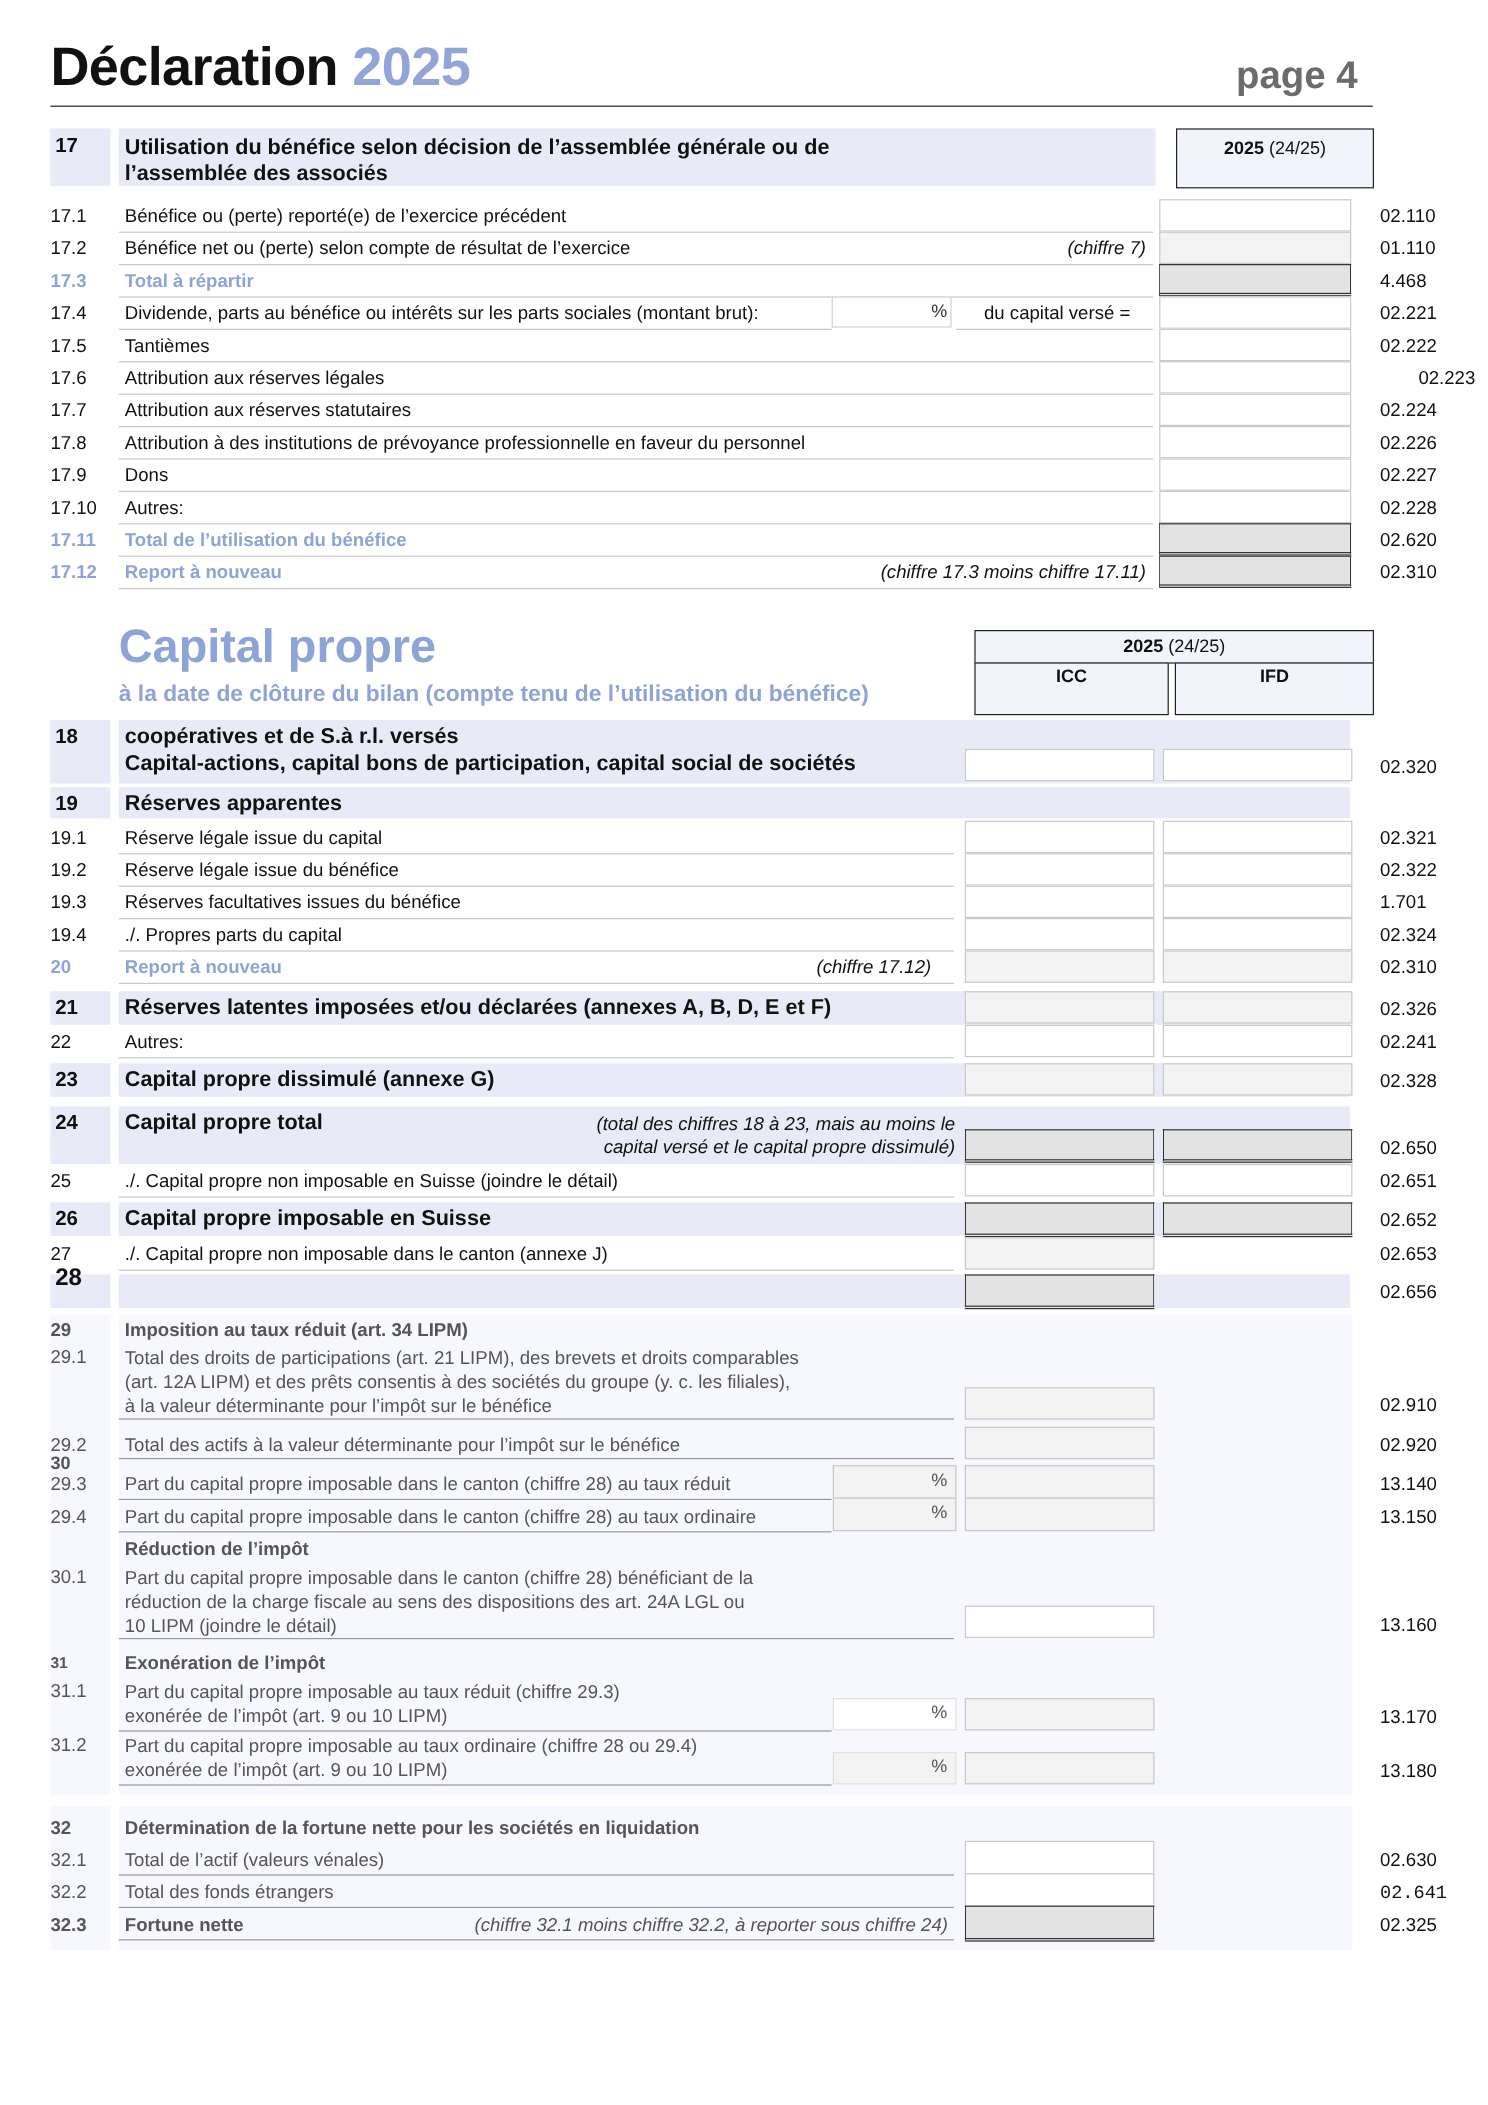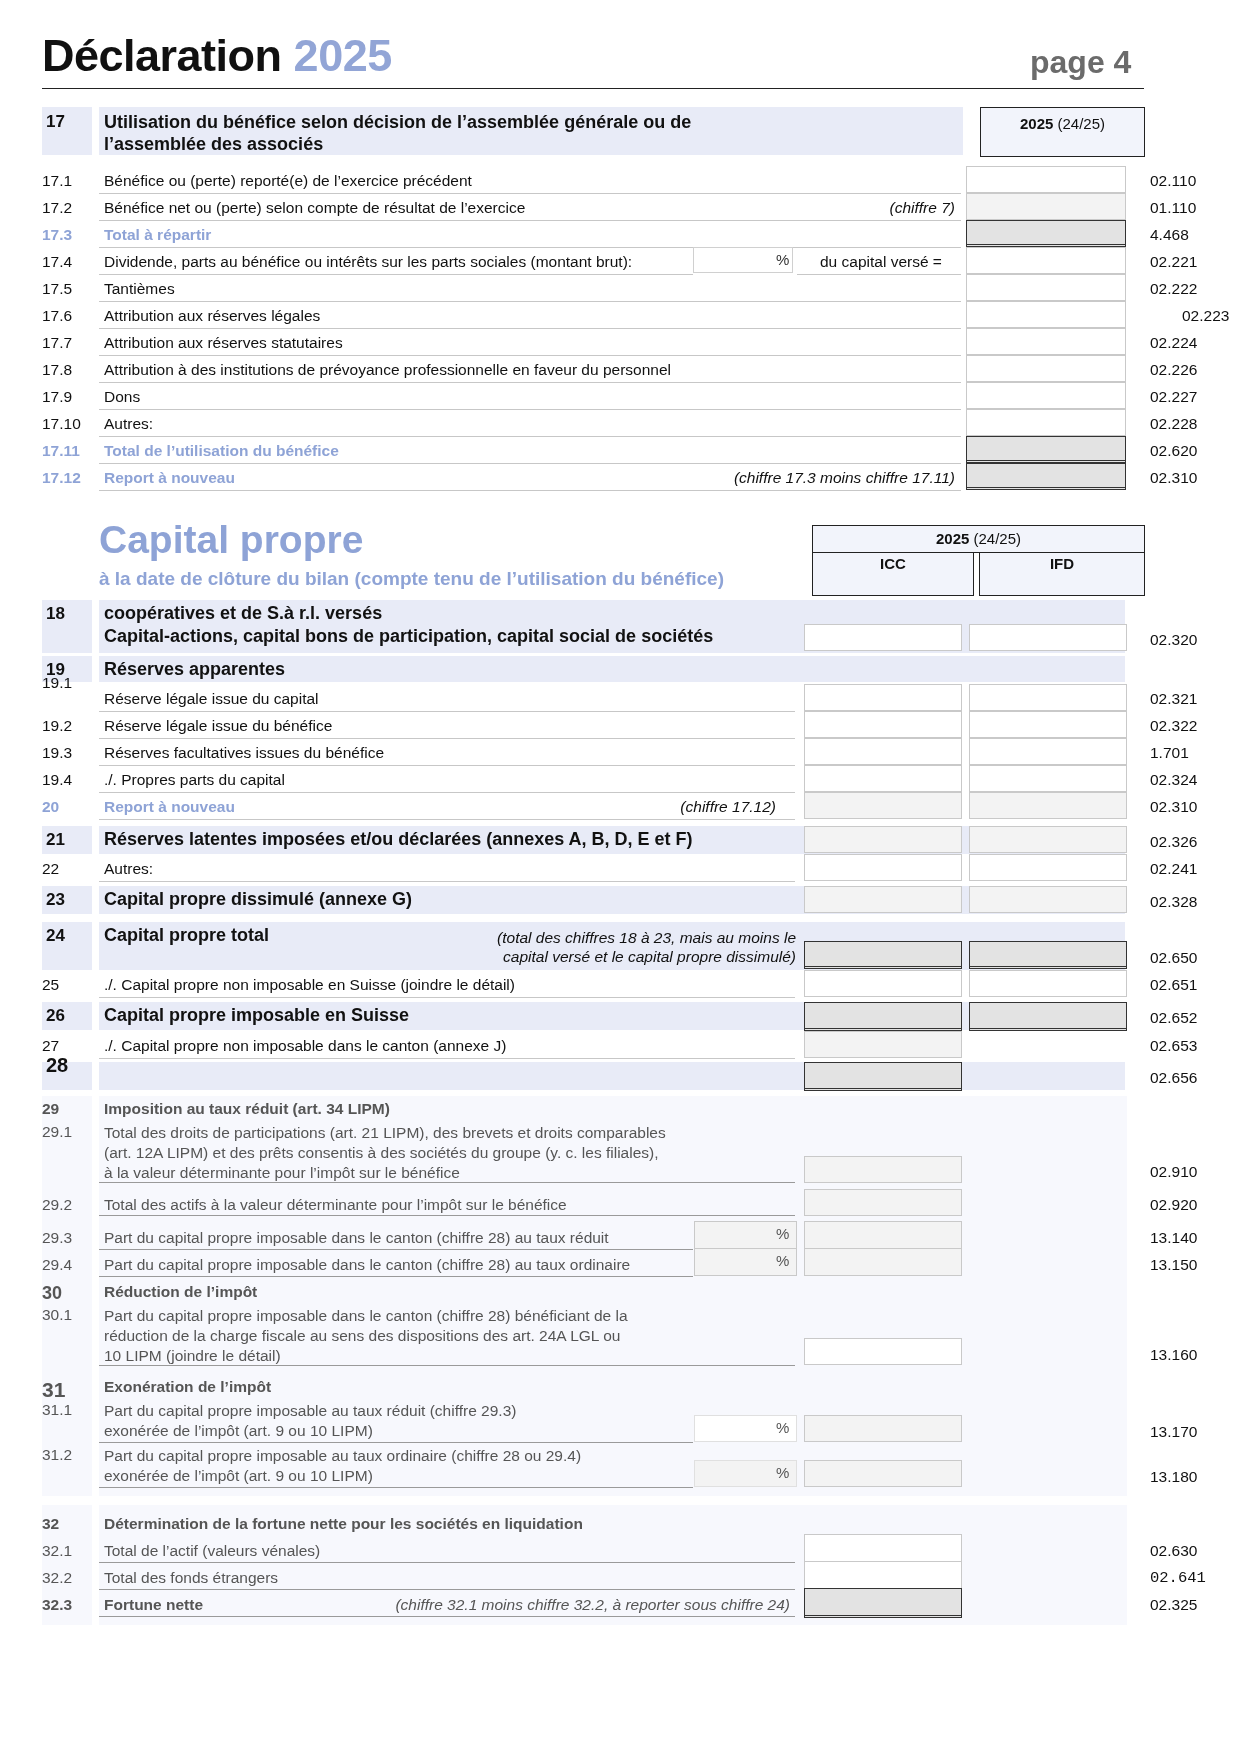--- a/index.html
+++ b/index.html
@@ -126,21 +126,21 @@
       <div class="" style="">coopératives et de S.à r.l. versés</div>
       <div class="" style="">Capital-actions, capital bons de participation, capital social de sociétés</div>
     </div>
     <div class="box" style="left:804px;top:624px;width:158px;height:27px;"></div>
     <div class="box" style="left:969px;top:624px;width:158px;height:27px;"></div>
     <div class="code" style="top:631px;">02.320</div>
     <div class="hdrnum" style="top:656px;height:26px;"></div>
     <div class="hdrlbl" style="top:656px;height:26px;width:1026px;"></div>
     <div class="num bold" style="top:660px;left:46px;font-size:17px;">19</div>
     <div class="lbl bold" style="top:659px;">Réserves apparentes</div>
-    <div class="num" style="top:674px;">19.1</div>
+    <div class="num" style="top:690px;">19.1</div>
     <div class="lbl" style="top:690px;">Réserve légale issue du capital</div>
     <div class="uline" style="top:711px;width:696px;"></div>
     <div class="box" style="left:804px;top:684px;width:158px;height:27px;"></div>
     <div class="box" style="left:969px;top:684px;width:158px;height:27px;"></div>
     <div class="code" style="top:690px;">02.321</div>
     <div class="num" style="top:717px;">19.2</div>
     <div class="lbl" style="top:717px;">Réserve légale issue du bénéfice</div>
     <div class="uline" style="top:738px;width:696px;"></div>
     <div class="box" style="left:804px;top:711px;width:158px;height:27px;"></div>
     <div class="box" style="left:969px;top:711px;width:158px;height:27px;"></div>
@@ -244,32 +244,32 @@
     <div class="pct" style="left:776px;top:1225px;">%</div>
     <div class="box g" style="left:804px;top:1221px;width:158px;height:28px;"></div>
     <div class="code" style="top:1229px;">13.140</div>
     <div class="num grey" style="top:1256px;">29.4</div>
     <div class="lbl grey" style="top:1256px;">Part du capital propre imposable dans le canton (chiffre 28) au taux ordinaire</div>
     <div class="uline" style="top:1276px;width:594px;border-color:#9a9a9a;"></div>
     <div class="box g" style="left:694px;top:1248px;width:103px;height:28px;"></div>
     <div class="pct" style="left:776px;top:1252px;">%</div>
     <div class="box g" style="left:804px;top:1248px;width:158px;height:28px;"></div>
     <div class="code" style="top:1256px;">13.150</div>
-    <div class="num grey" style="top:1283px;font-weight:bold;font-size:18px;">30</div>
+    <div class="num grey" style="top:1211px;font-weight:bold;font-size:15px;">30</div>
     <div class="lbl grey" style="top:1283px;font-weight:bold;font-size:15.5px;">Réduction de l’impôt</div>
     <div class="num grey" style="top:1306px;">30.1</div>
     <div class="lbl grey" style="top:1306px;line-height:20px;">
       <div class="" style="">Part du capital propre imposable dans le canton (chiffre 28) bénéficiant de la</div>
       <div class="" style="">réduction de la charge fiscale au sens des dispositions des art. 24A LGL ou</div>
       <div class="" style="">10 LIPM (joindre le détail)</div>
     </div>
     <div class="uline" style="top:1365px;width:696px;border-color:#9a9a9a;"></div>
     <div class="box" style="left:804px;top:1338px;width:158px;height:27px;"></div>
     <div class="code" style="top:1346px;">13.160</div>
-    <div class="num grey" style="top:1378px;font-weight:bold;font-size:21px;">31</div>
+    <div class="num grey" style="top:1378px;font-weight:bold;font-size:13px;">31</div>
     <div class="lbl grey" style="top:1378px;font-weight:bold;font-size:15.5px;">Exonération de l’impôt</div>
     <div class="num grey" style="top:1401px;">31.1</div>
     <div class="lbl grey" style="top:1401px;line-height:20px;">
       <div class="" style="">Part du capital propre imposable au taux réduit (chiffre 29.3)</div>
       <div class="" style="">exonérée de l’impôt (art. 9 ou 10 LIPM)</div>
     </div>
     <div class="uline" style="top:1442px;width:594px;border-color:#9a9a9a;"></div>
     <div class="box " style="left:694px;top:1415px;width:103px;height:27px;border-color:#e0e0e0;"></div>
     <div class="pct" style="left:776px;top:1419px;">%</div>
     <div class="box g" style="left:804px;top:1415px;width:158px;height:27px;"></div>

